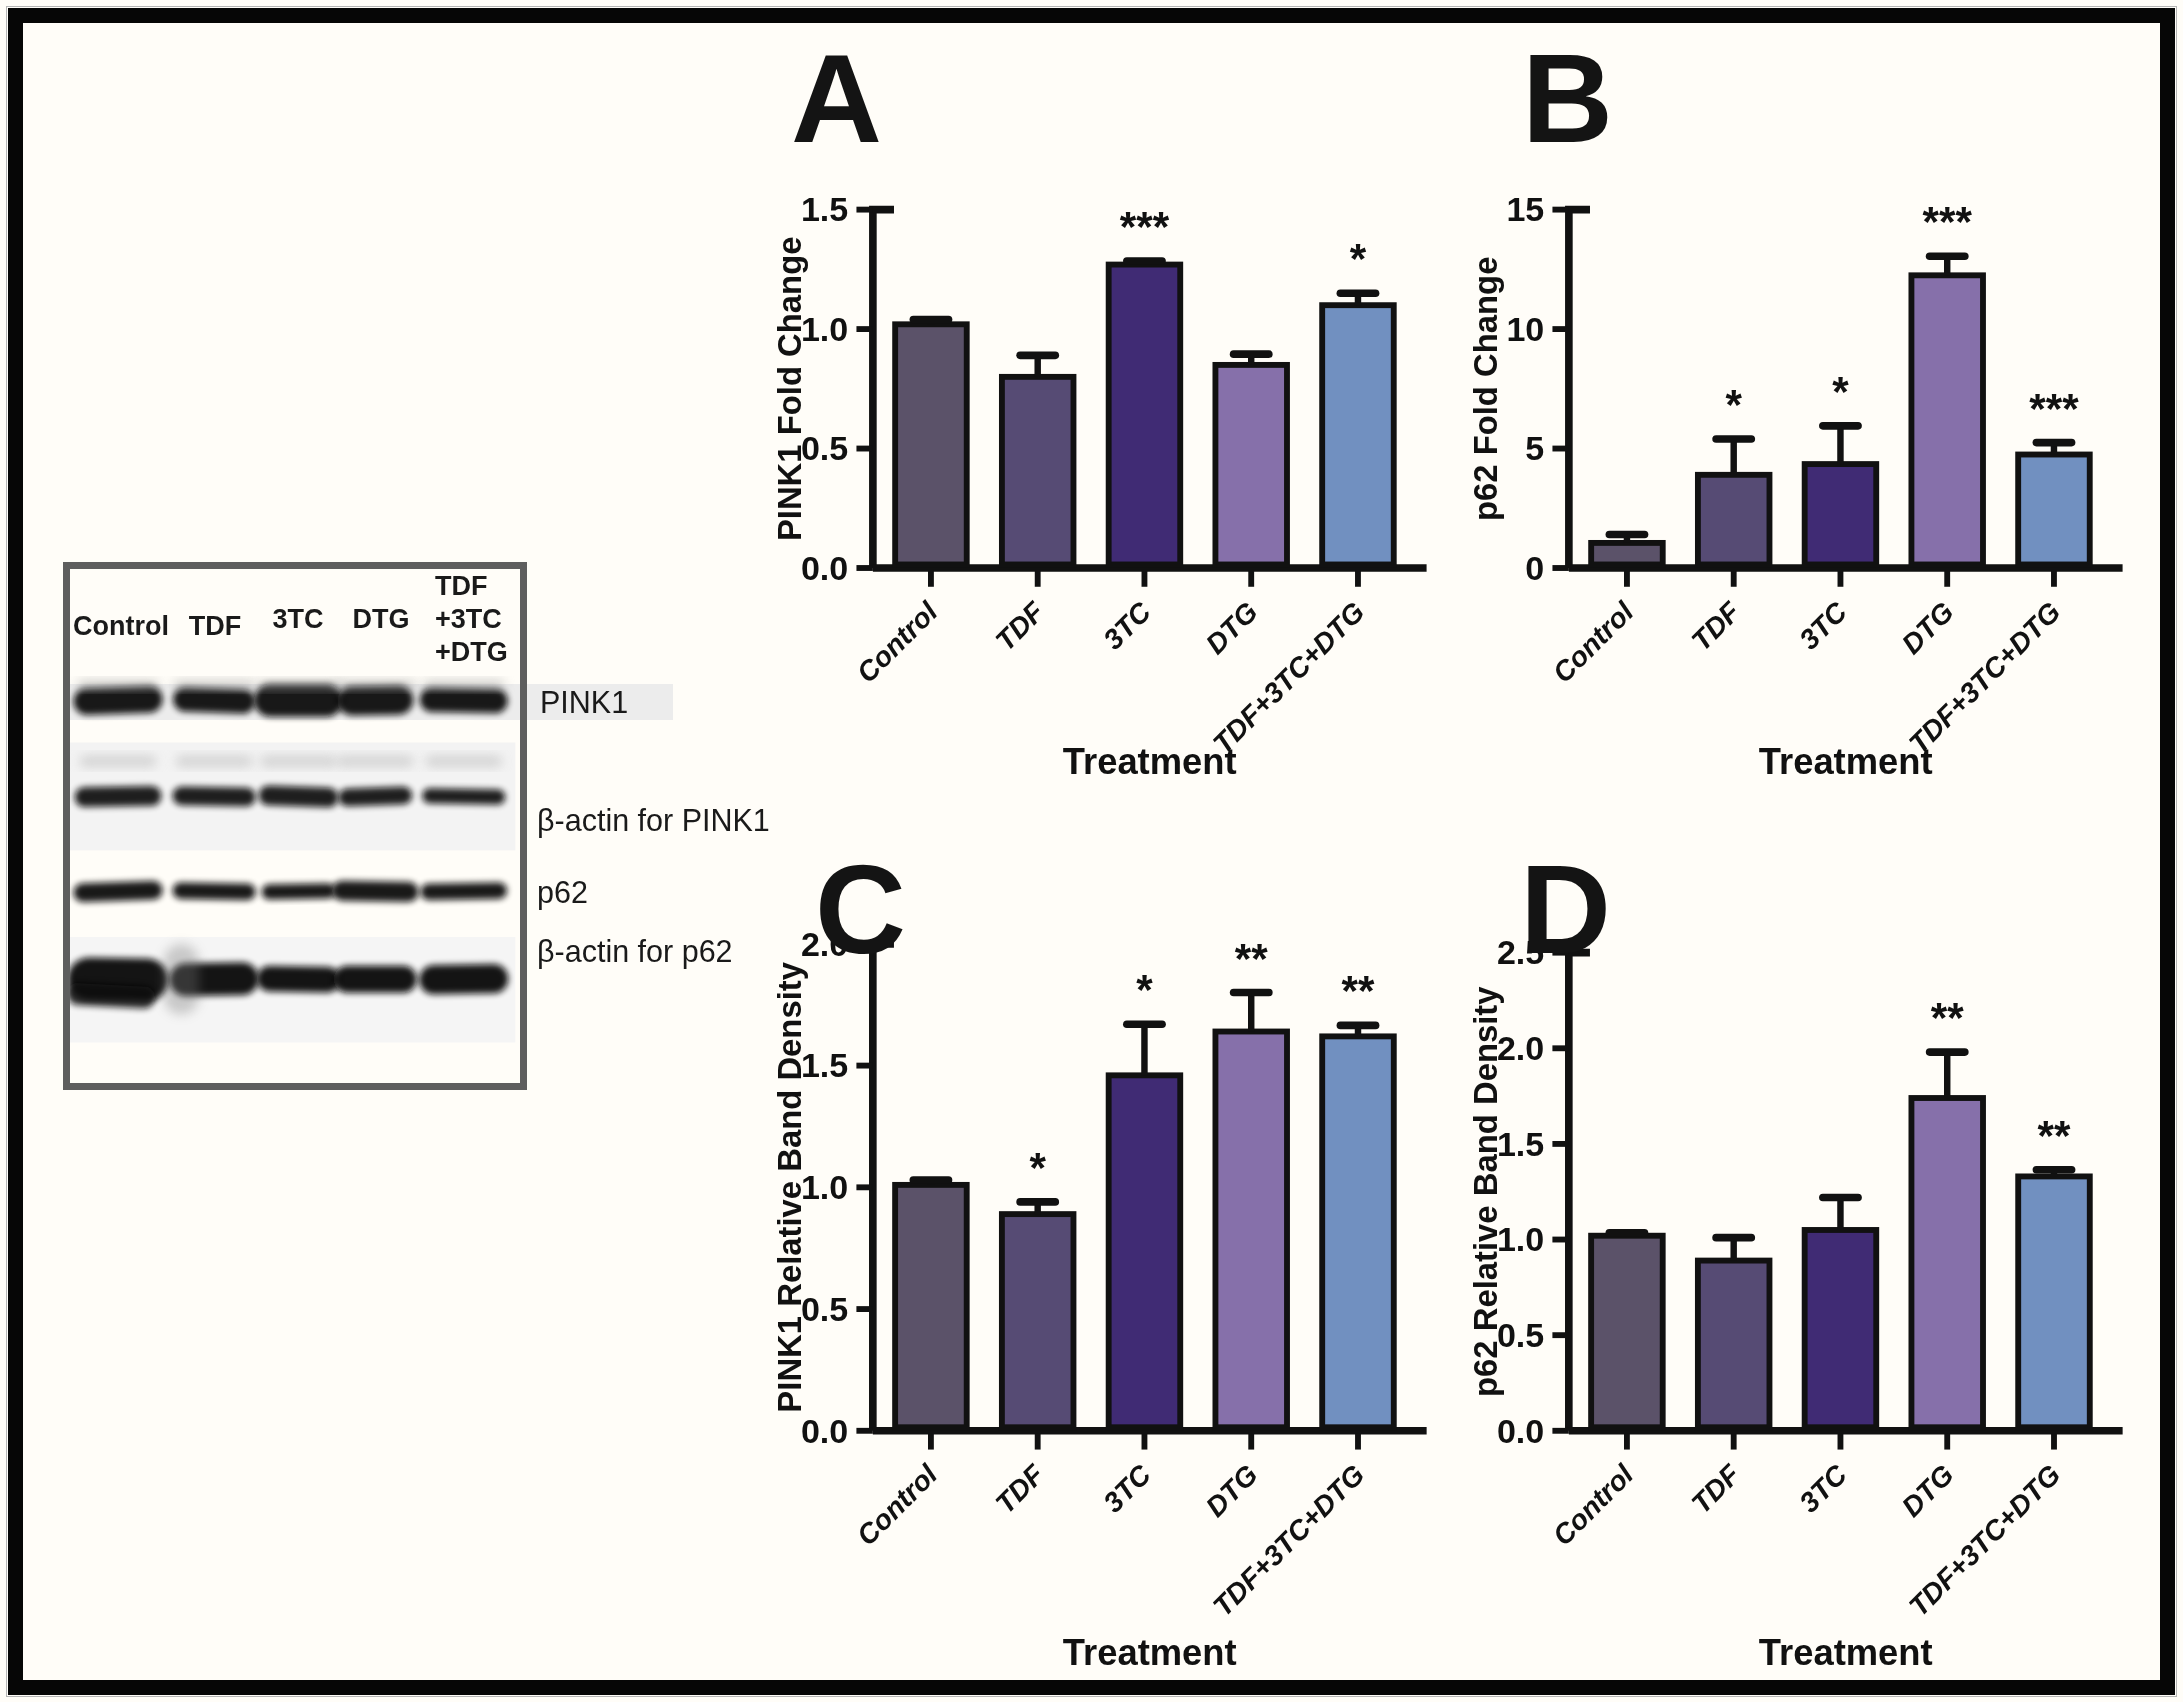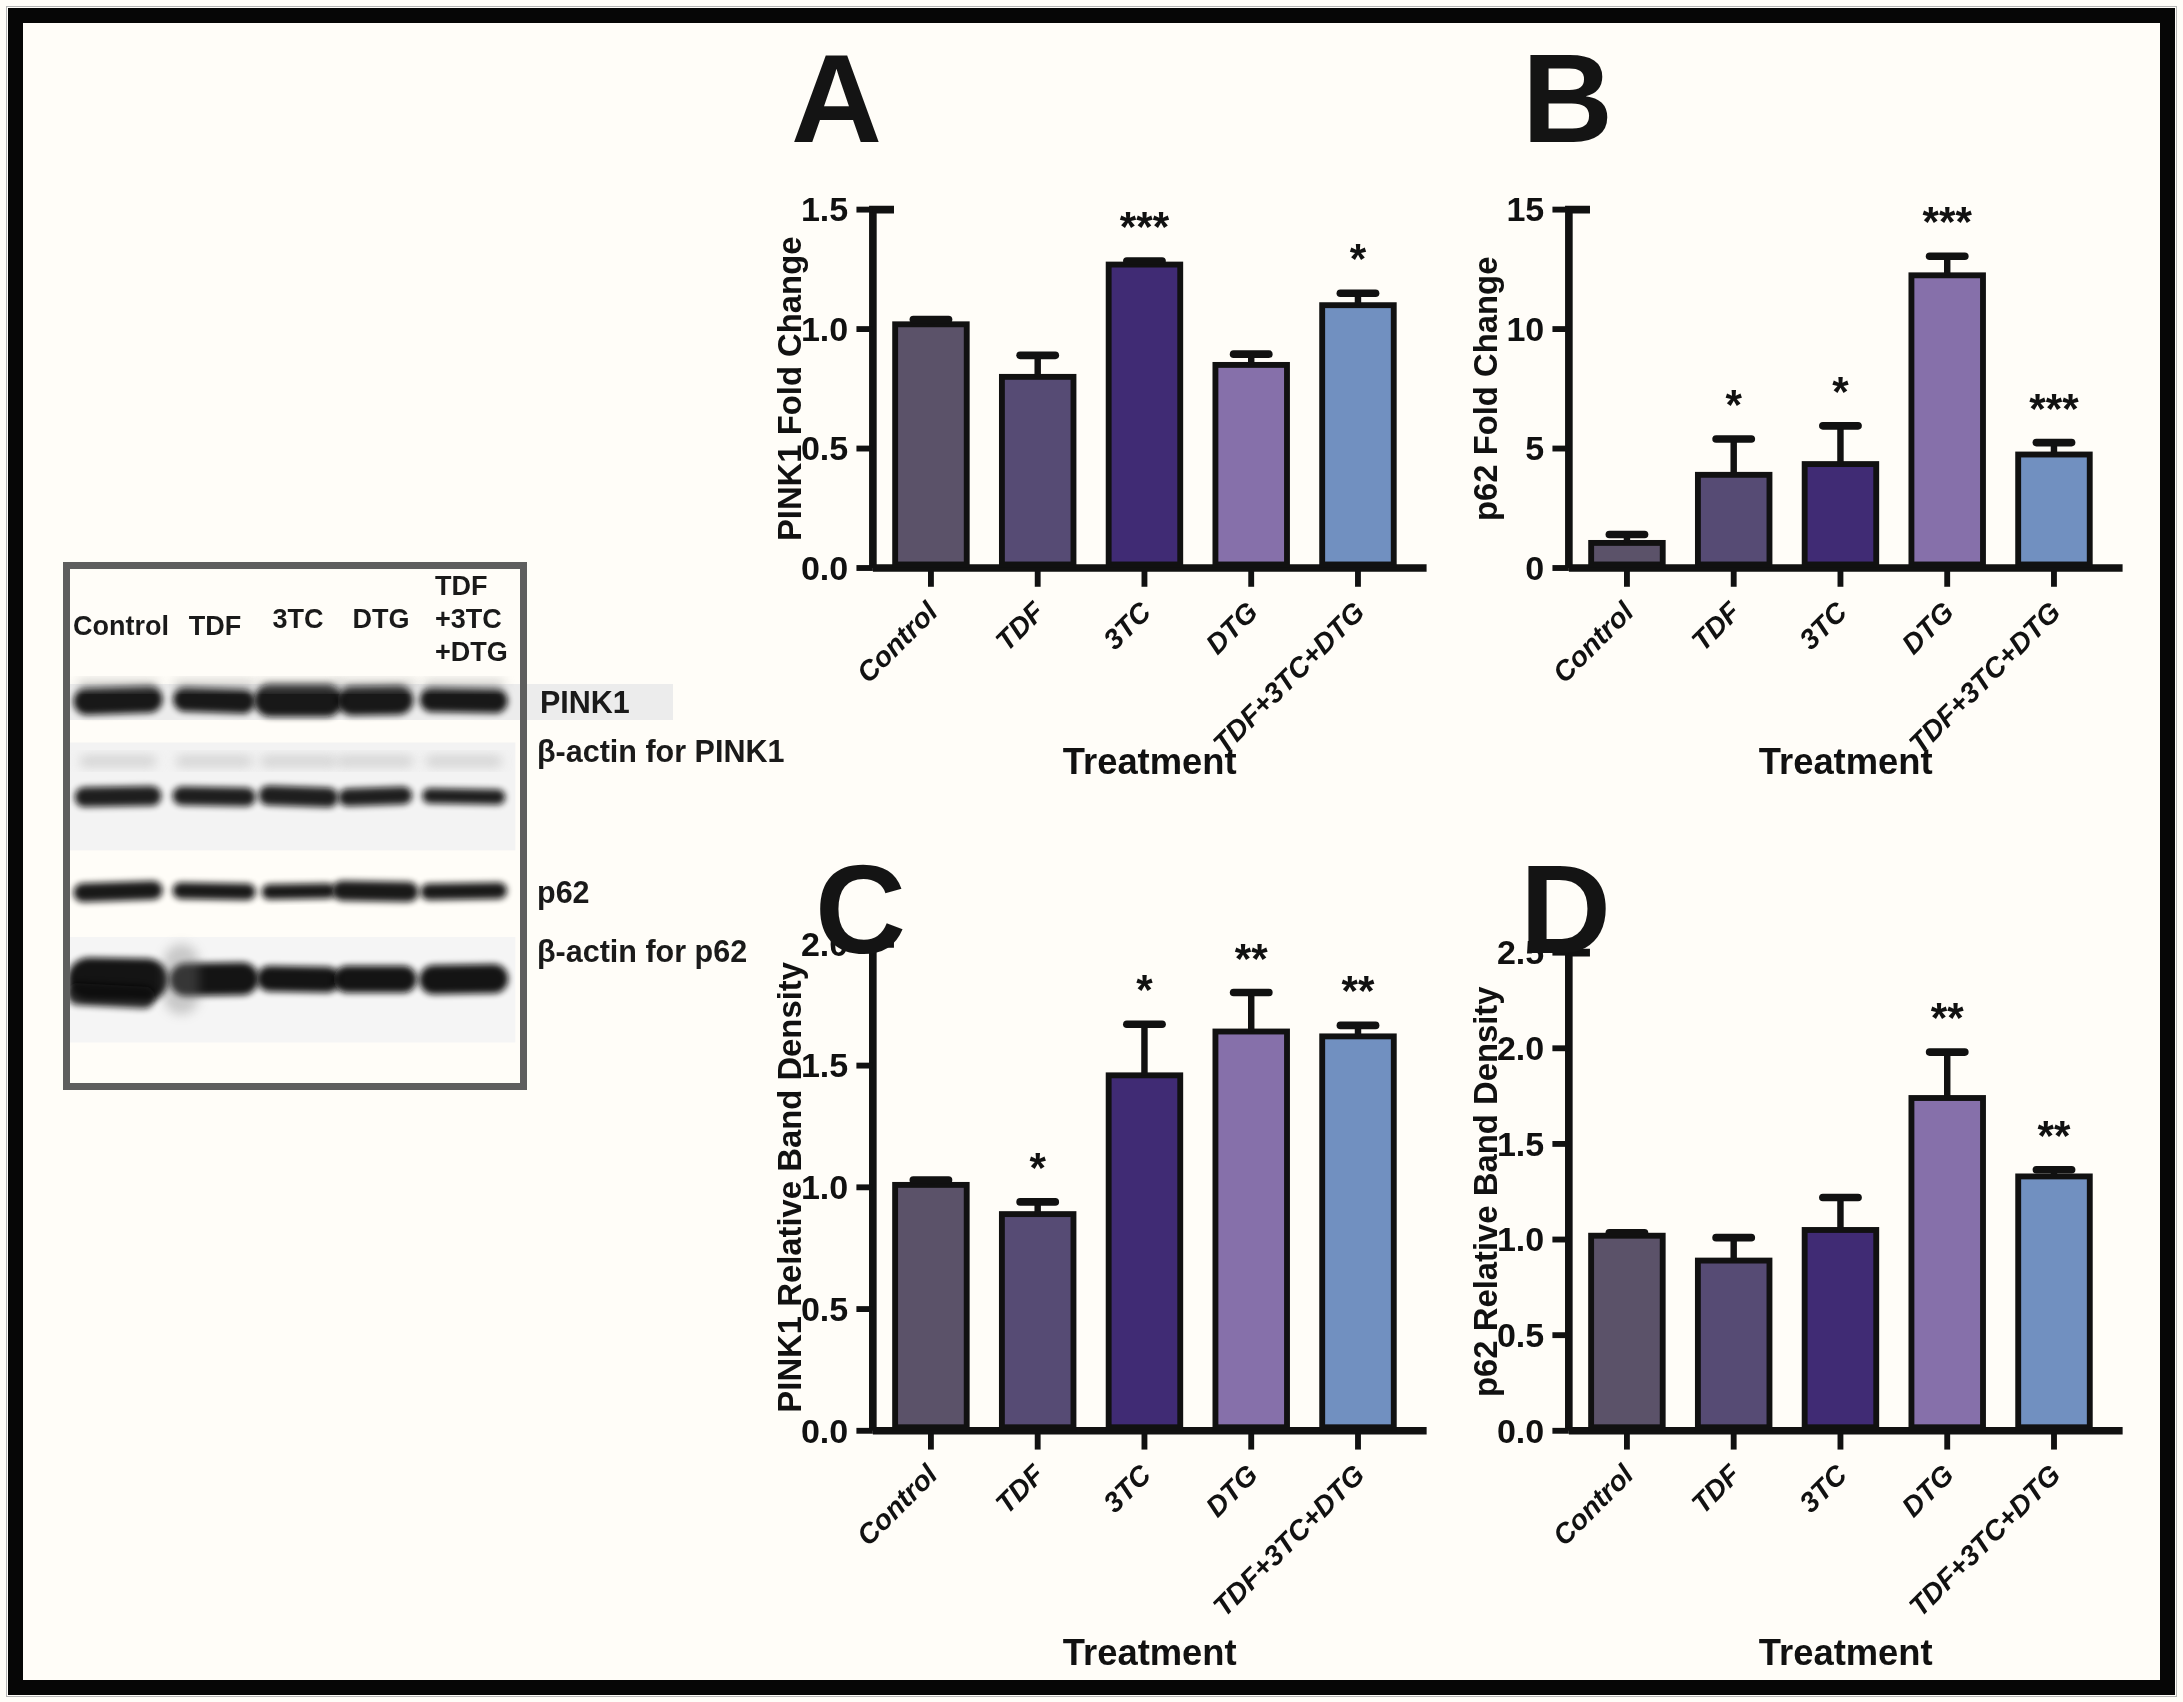--- a/index.html
+++ b/index.html
@@ -30,21 +30,21 @@
   #blot-bands{position:absolute;left:70px;top:569px;z-index:2;}
   .lane-label{
     position:absolute;font-weight:bold;font-size:27px;color:#1a1a1a;
     transform:translateX(-50%);white-space:nowrap;z-index:3;
   }
   .lane-label-combo{
     position:absolute;font-weight:bold;font-size:27px;color:#1a1a1a;
     line-height:33px;z-index:3;white-space:nowrap;
   }
   .row-label{
-    position:absolute;font-weight:bold;font-size:30.5px;color:#1a1a1a;
+    position:absolute;font-weight:normal;font-size:30.5px;color:#1a1a1a;
     white-space:nowrap;z-index:6;
   }
 </style>
 </head>
 <body>
 
 <div id="page">
   <div id="frame"></div>
 
   <div class="panel-letter" style="left:791px;top:36px">A</div>
@@ -103,21 +103,21 @@
   <div class="lane-label" style="left:215px;top:611px">TDF</div>
   <div class="lane-label" style="left:298px;top:604px">3TC</div>
   <div class="lane-label" style="left:381px;top:604px">DTG</div>
   <div class="lane-label-combo" style="left:435px;top:570px">
     <div>TDF</div>
     <div>+3TC</div>
     <div>+DTG</div>
   </div>
 
   <div class="row-label" style="left:540px;top:685px">PINK1</div>
-  <div class="row-label" style="left:537px;top:734px">β-actin for PINK1</div>
+  <div class="row-label" style="left:537px;top:803px">β-actin for PINK1</div>
   <div class="row-label" style="left:537px;top:875px">p62</div>
   <div class="row-label" style="left:537px;top:934px">β-actin for p62</div>
 
   <div class="chart" id="chart-A" style="left:786px;top:53px">
       <svg width="704" height="786" viewBox="0 0 1200 1340">
         <path d="M 184 267 L 148 267 L 148 878" fill="none" stroke="#111" stroke-width="13"></path>
         <line x1="148" y1="878" x2="1092" y2="878" stroke="#111" stroke-width="13"></line>
         <line x1="120" y1="878" x2="148" y2="878" stroke="#111" stroke-width="10"></line>
         <text x="106" y="898" text-anchor="end" font-size="58" font-weight="bold" fill="#111">0.0</text>
         <line x1="120" y1="674.3333333333334" x2="148" y2="674.3333333333334" stroke="#111" stroke-width="10"></line>

